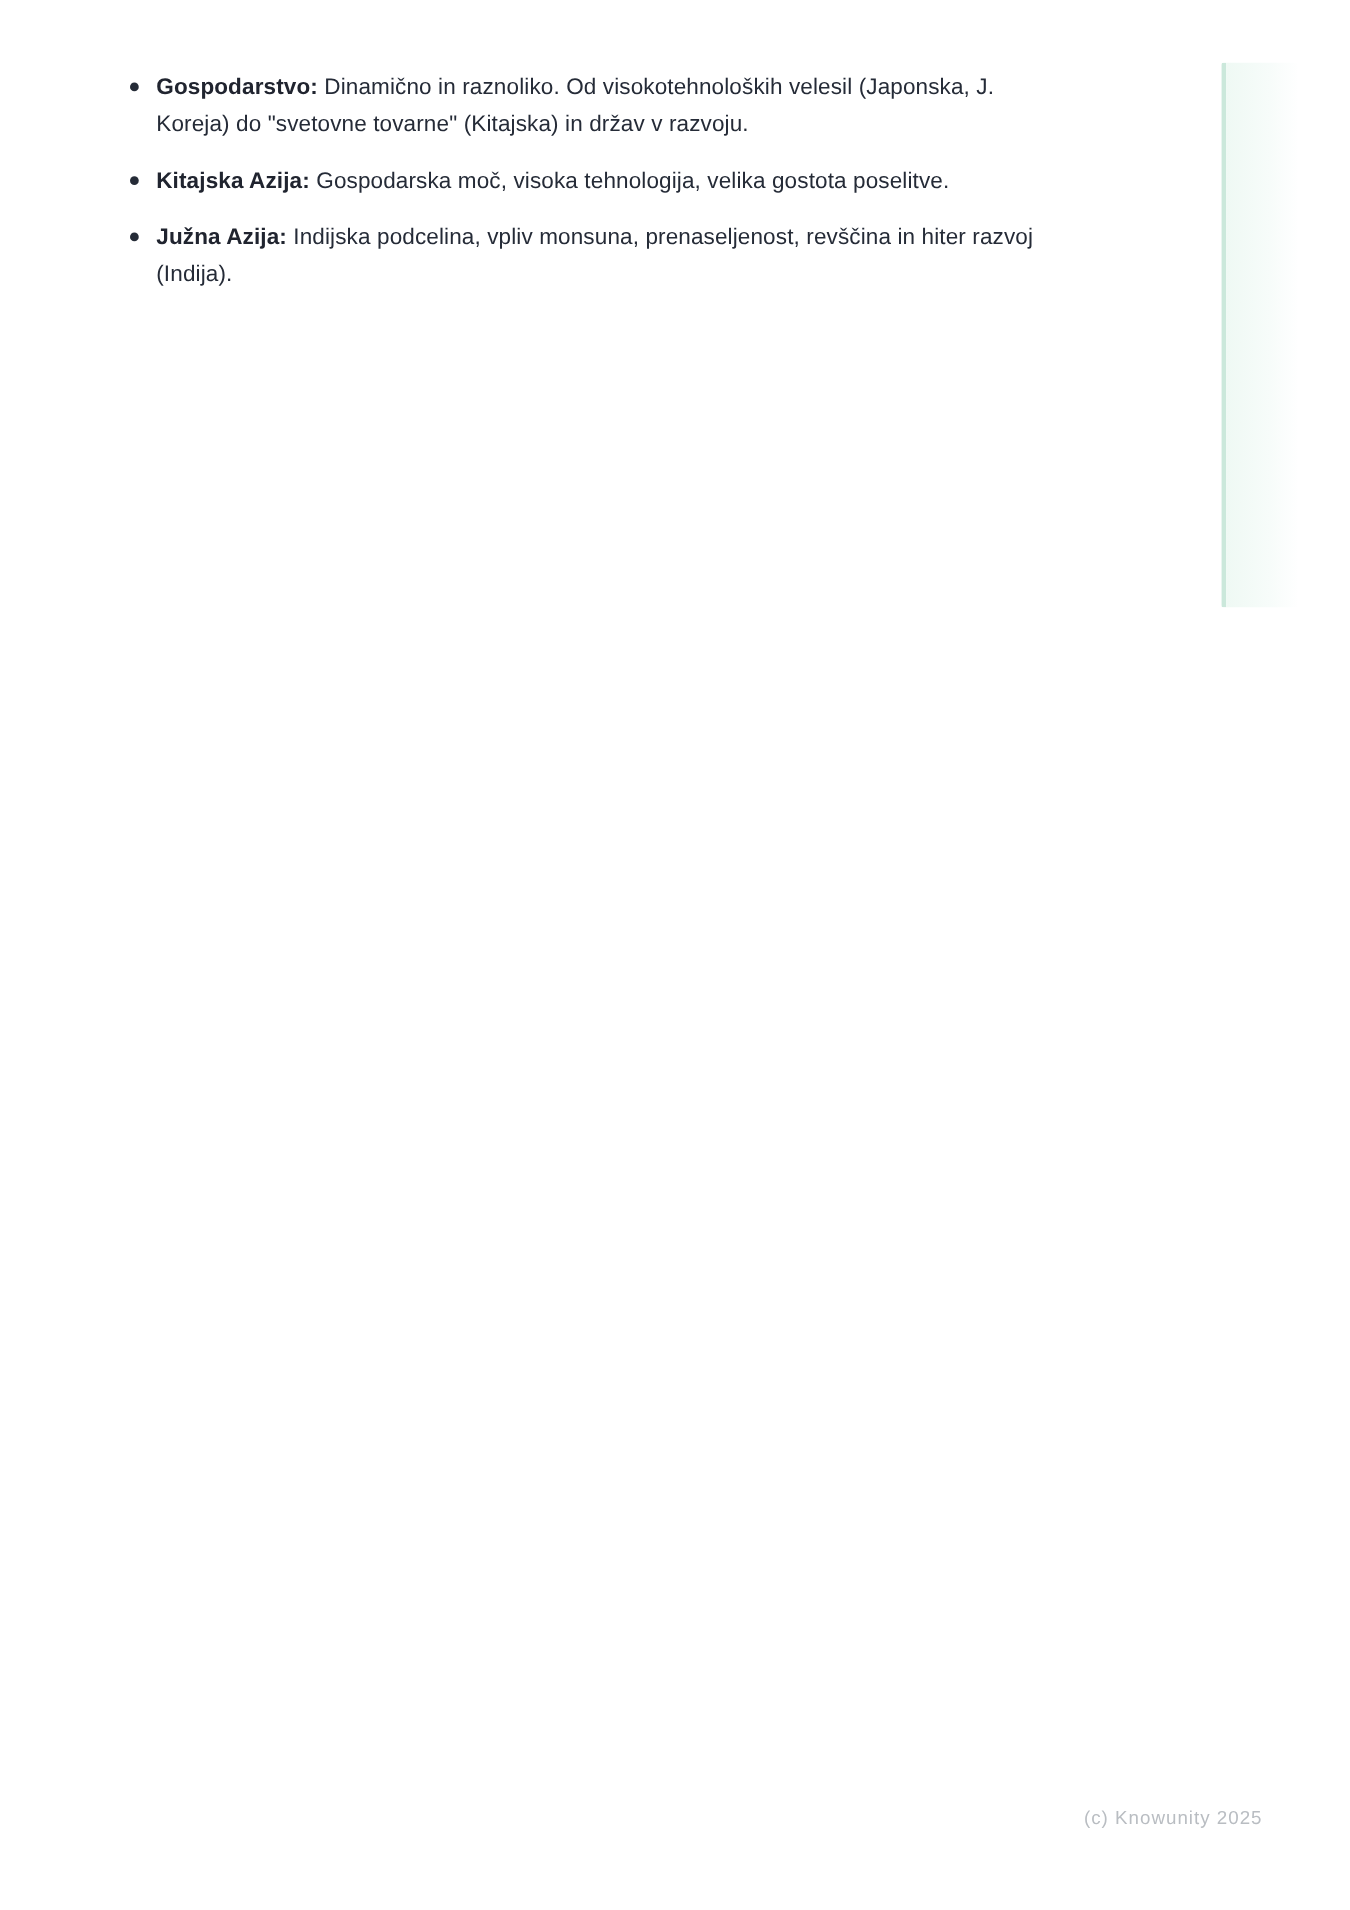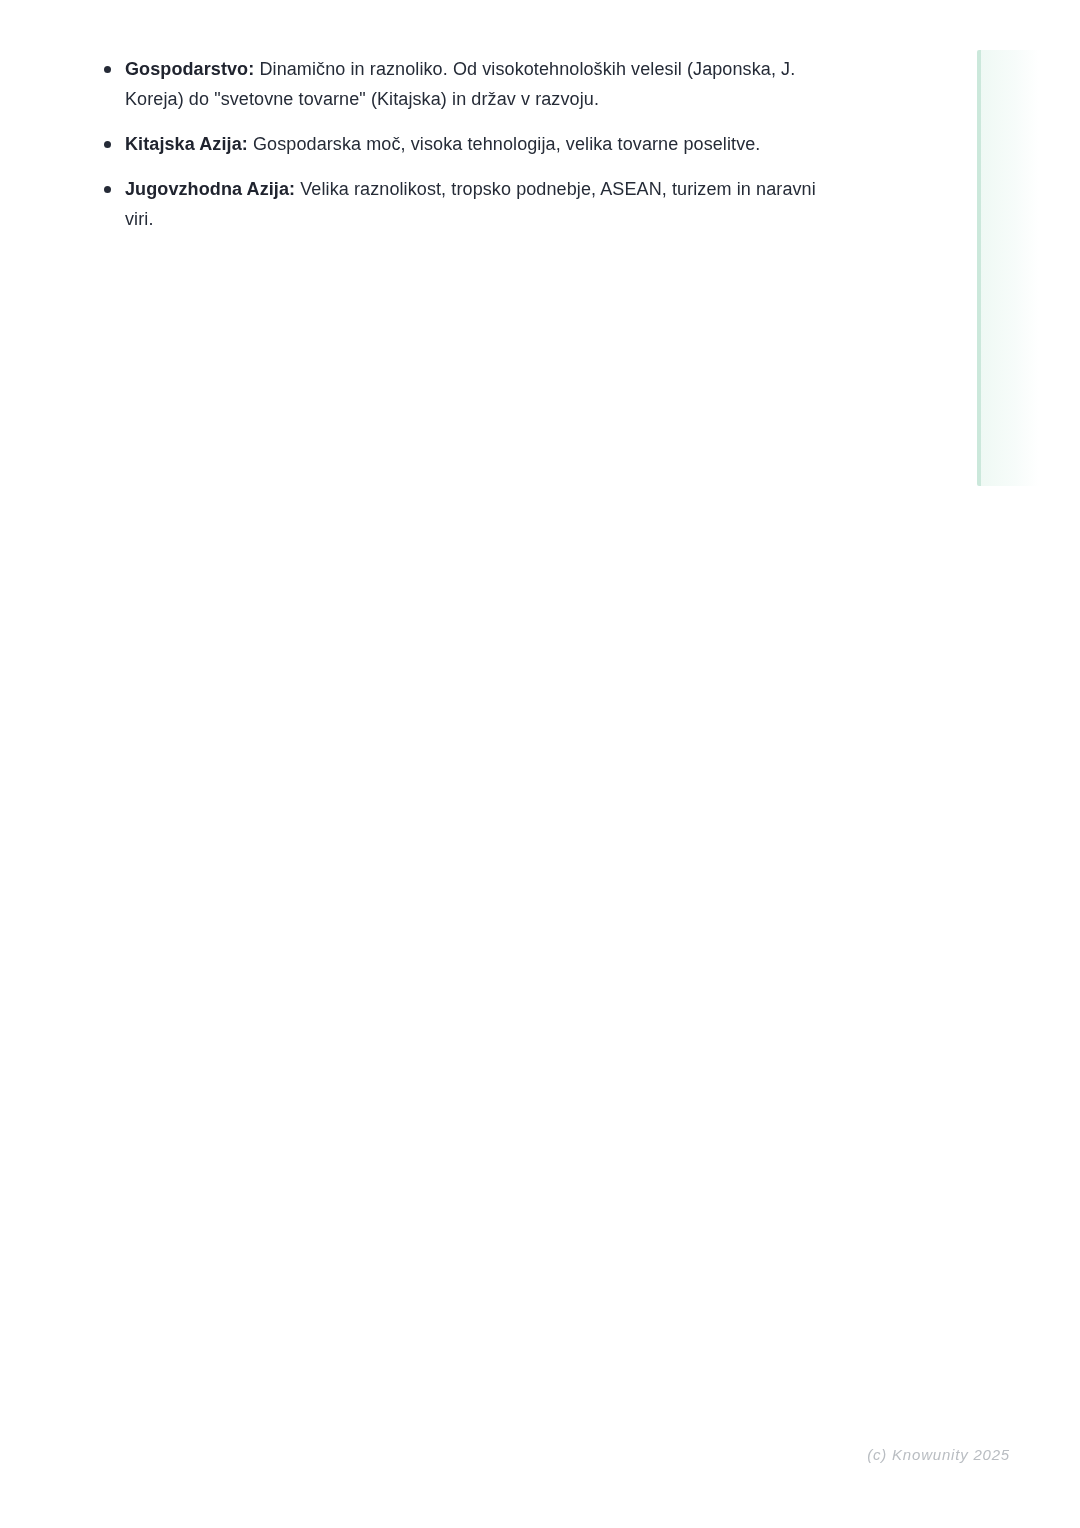--- a/index.html
+++ b/index.html
@@ -61,43 +61,42 @@
   }
   
   .footer-copyright {
     position: absolute;
     top: 1446px;
     right: 70px;
     font-size: 15px;
     line-height: 18px;
     color: #b9bdc2;
     letter-spacing: 0.8px;
-    font-style: italic;
   }
 </style>
 </head>
 <body>
 
 <div class="page">
 
   <ul class="notes-list">
     <li>
       <span class="bullet-dot"></span>
       <strong class="term">Gospodarstvo:</strong>
       <span>Dinamično in raznoliko. Od visokotehnoloških velesil (Japonska, J. Koreja) do "svetovne tovarne" (Kitajska) in držav v razvoju.</span>
     </li>
     <li>
       <span class="bullet-dot"></span>
       <strong class="term">Kitajska Azija:</strong>
-      <span>Gospodarska moč, visoka tehnologija, velika tovarne poselitve.</span>
+      <span>Gospodarska moč, visoka tehnologija, velika gostota poselitve.</span>
     </li>
     <li>
       <span class="bullet-dot"></span>
-      <strong class="term">Jugovzhodna Azija:</strong>
-      <span>Velika raznolikost, tropsko podnebje, ASEAN, turizem in naravni viri.</span>
+      <strong class="term">Južna Azija:</strong>
+      <span>Indijska podcelina, vpliv monsuna, prenaseljenost, revščina in hiter razvoj (Indija).</span>
     </li>
   </ul>
 
   <div class="highlight-strip"></div>
 
   <div class="footer-copyright">(c) Knowunity 2025</div>
 
 </div>
 
 </body></html>

